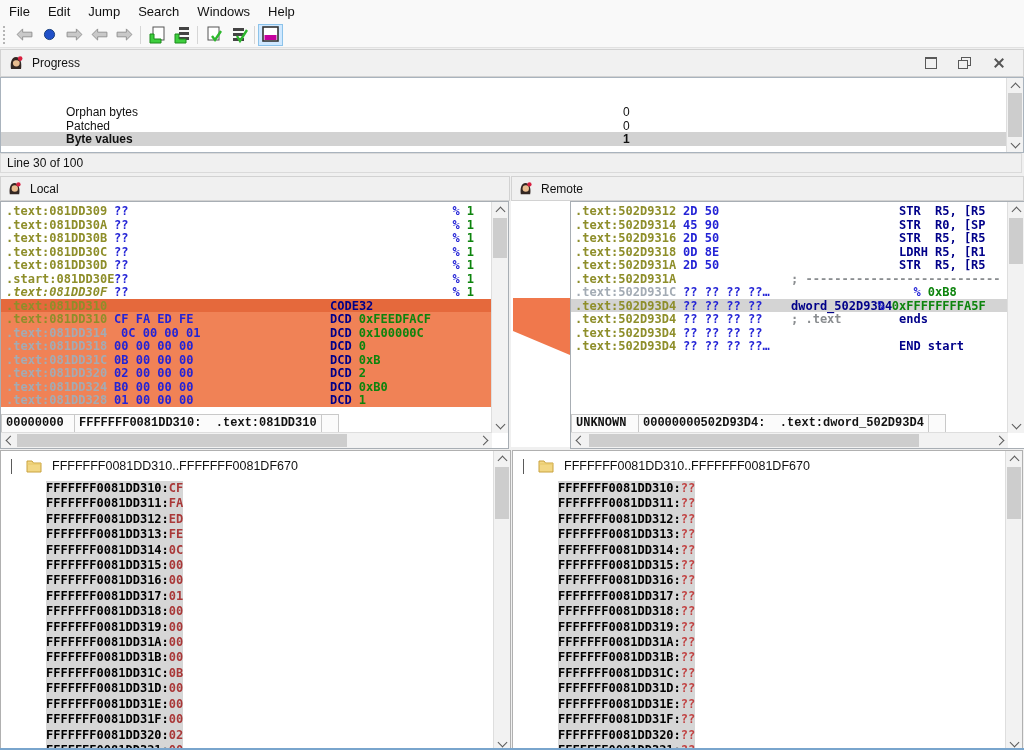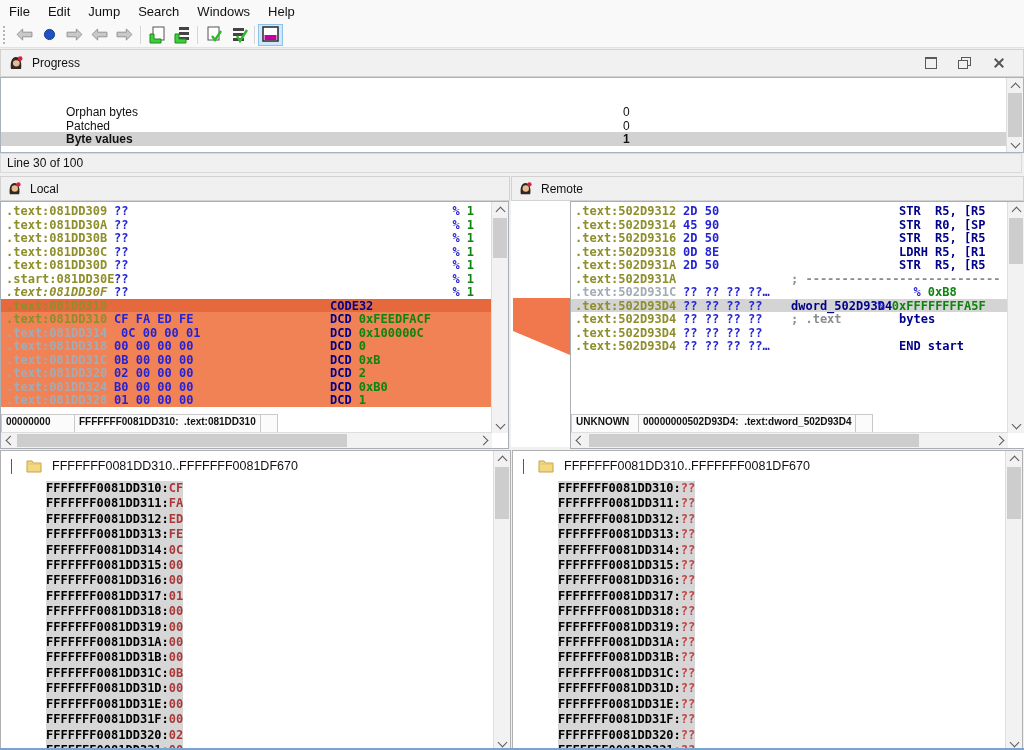--- a/index.html
+++ b/index.html
@@ -60,21 +60,21 @@
   .listing{position:absolute;left:0;top:2px;right:17px;bottom:35px;overflow:hidden;
            font-family:"DejaVu Sans Mono","Liberation Mono",monospace;font-size:12px;font-weight:bold;}
   .lrow{position:relative;height:13.5px;}
   .seg{position:absolute;top:0;white-space:pre;}
   .bg-blk{background:var(--orange_block);}
   .bg-osel{background:var(--orange_selected);}
   .bg-sel{background:var(--row_selected);}
   .c-olive{color:var(--olive);} .c-blue{color:var(--blue);} .c-navy{color:var(--navy);}
   .c-green{color:var(--green);} .c-comm{color:var(--comment_gray);} .c-grayaddr{color:var(--gray_addr);}
   .sbar{position:absolute;left:0;right:16px;bottom:15px;height:19px;display:flex;
-        font-family:Liberation Sans, sans-serif;font-size:10px;font-weight:bold;}
+        font-family:Liberation Mono, monospace;font-size:12px;font-weight:bold;}
   .scell{border:1px solid #c9c9c9;border-left:none;padding:1px 4px 0 4px;white-space:pre;background:#fbfbfb;}
   .scell.first{border-left:1px solid #c9c9c9;}
   .gutter{position:absolute;left:511px;top:201px;width:59px;height:246px;background:#fff;}
   .poly{position:absolute;left:2px;top:97px;width:57px;height:57px;background:var(--orange_poly);
         clip-path:polygon(0 0,100% 0,100% 100%,0 58%);}
   
   .bpanel{position:absolute;top:450px;width:509px;height:300px;background:#fff;border:1px solid #b0b0b0;overflow:hidden;}
   .bphead{position:absolute;left:0;top:5px;height:20px;display:flex;align-items:center;font-size:12.5px;}
   .bchev{margin-left:10px;}
   .bfolder{margin-left:14px;display:flex;}
@@ -404,21 +404,21 @@
           <span class="seg c-olive" style="left: 4px;">.text:502D93D4</span>
           <span class="seg c-blue" style="left: 112px;">?? ?? ?? ??</span>
           <span class="seg c-navy" style="left: 220px;">dword_502D93D4</span>
           <span class="seg c-blue" style="left: 306.4px;">%</span>
           <span class="seg c-green" style="left: 320.8px;">0xFFFFFFFFA5F</span>
         </div>
         <div class="lrow">
           <span class="seg c-olive" style="left: 4px;">.text:502D93D4</span>
           <span class="seg c-blue" style="left: 112px;">?? ?? ?? ??</span>
           <span class="seg c-comm" style="left: 220px;">; .text</span>
-          <span class="seg c-navy" style="left: 328px;">bytes</span>
+          <span class="seg c-navy" style="left: 328px;">ends</span>
         </div>
         <div class="lrow">
           <span class="seg c-olive" style="left: 4px;">.text:502D93D4</span>
           <span class="seg c-blue" style="left: 112px;">?? ?? ?? ??</span>
         </div>
         <div class="lrow">
           <span class="seg c-olive" style="left: 4px;">.text:502D93D4</span>
           <span class="seg c-blue" style="left: 112px;">?? ?? ?? ??…</span>
           <span class="seg c-navy" style="left: 328px;">END</span>
           <span class="seg c-navy" style="left: 356.8px;">start</span>

